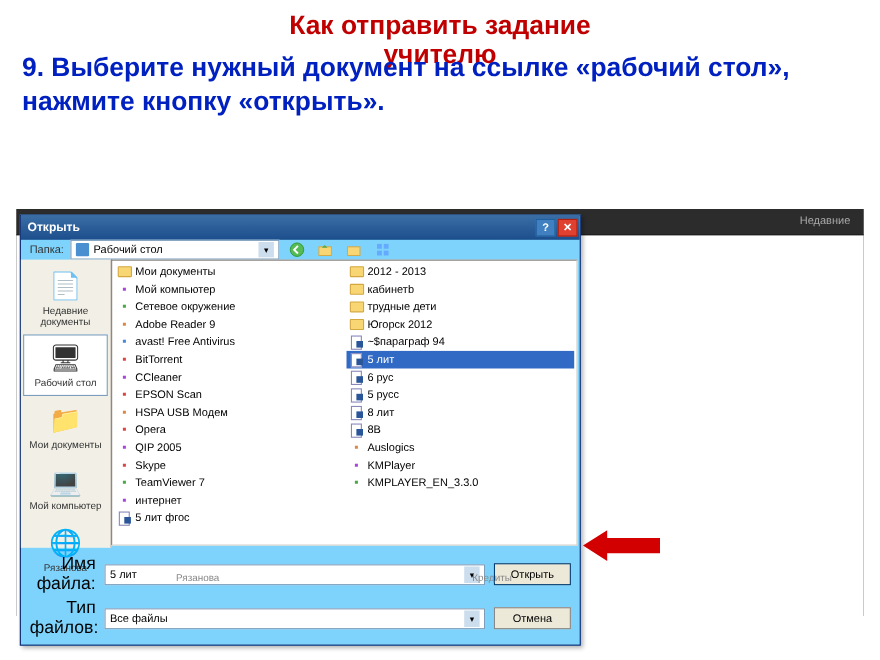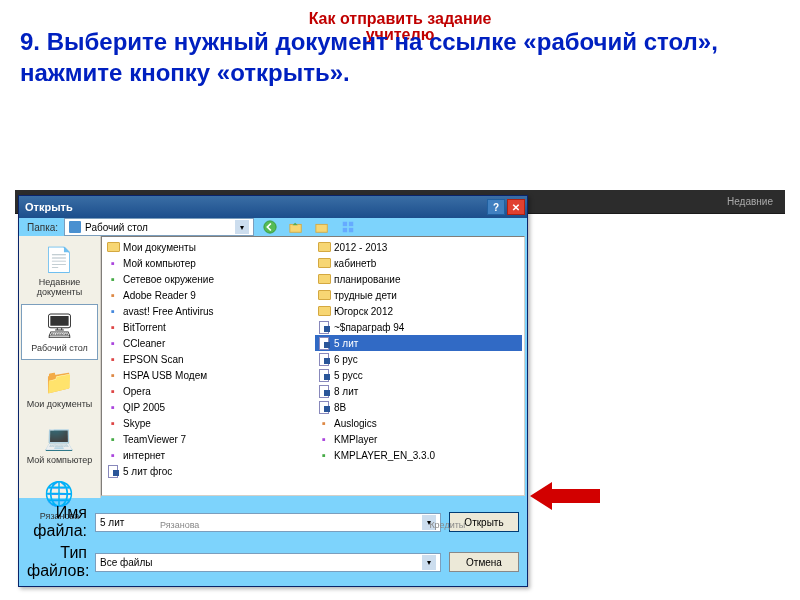--- a/index.html
+++ b/index.html
@@ -1,18 +1,18 @@
 <!DOCTYPE html>
 <html><head>
 <meta charset="utf-8">
 <style>
   * { box-sizing: border-box; margin: 0; padding: 0; }
   body { width: 800px; height: 600px; font-family: Arial, sans-serif; background: #fff; overflow: hidden; position: relative; }
   
-  .title-red { color: #c00000; font-size: 16px; font-weight: bold; text-align: center; padding: 10px 0 0; }
+  .title-red { color: #c00000; font-size: 24px; font-weight: bold; text-align: center; padding: 10px 0 0; }
   .title-red .line2 { display: block; margin-top: -2px; }
   .instruction { color: #0020c0; font-size: 24px; font-weight: bold; padding: 0 20px; line-height: 1.3; margin-top: -18px; }
   
   .web-backdrop { position: absolute; top: 190px; left: 15px; width: 770px; height: 370px; background: #2c2c2c; }
   .web-topbar { background: #2c2c2c; height: 24px; display: flex; justify-content: flex-end; align-items: center; padding: 0 12px; color: #aaa; font-size: 10px; border-bottom: 1px solid #1a1a1a; }
   .web-body { background: #fff; height: 346px; padding: 10px 20px 10px 360px; font-size: 10px; color: #666; }
   .upload-btn { display: inline-flex; align-items: center; gap: 6px; background: #d8d8d8; padding: 4px 10px; border-radius: 2px; margin-bottom: 8px; color: #555; cursor: pointer; }
   .upload-btn .up-icon { width: 10px; height: 12px; background: #888; display: inline-block; }
   .file-row { padding: 3px 0; color: #999; font-size: 9px; }
   .file-link { color: #4a7ab5; }
@@ -232,26 +232,20 @@
           <div class="file-item">
             <span class="fi-icon">
               <span class="fld"></span>
             </span>
             <span>кабинетb</span>
           </div>
           <div class="file-item">
             <span class="fi-icon">
               <span class="fld"></span>
             </span>
-            <span>планирование</span>
-          </div>
-          <div class="file-item">
-            <span class="fi-icon">
-              <span class="fld"></span>
-            </span>
             <span>трудные дети</span>
           </div>
           <div class="file-item">
             <span class="fi-icon">
               <span class="fld"></span>
             </span>
             <span>Югорск 2012</span>
           </div>
           <div class="file-item">
             <span class="fi-icon">

